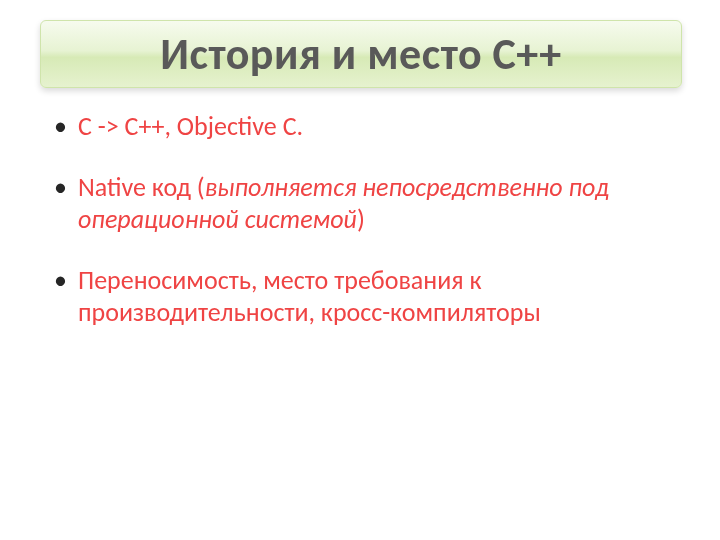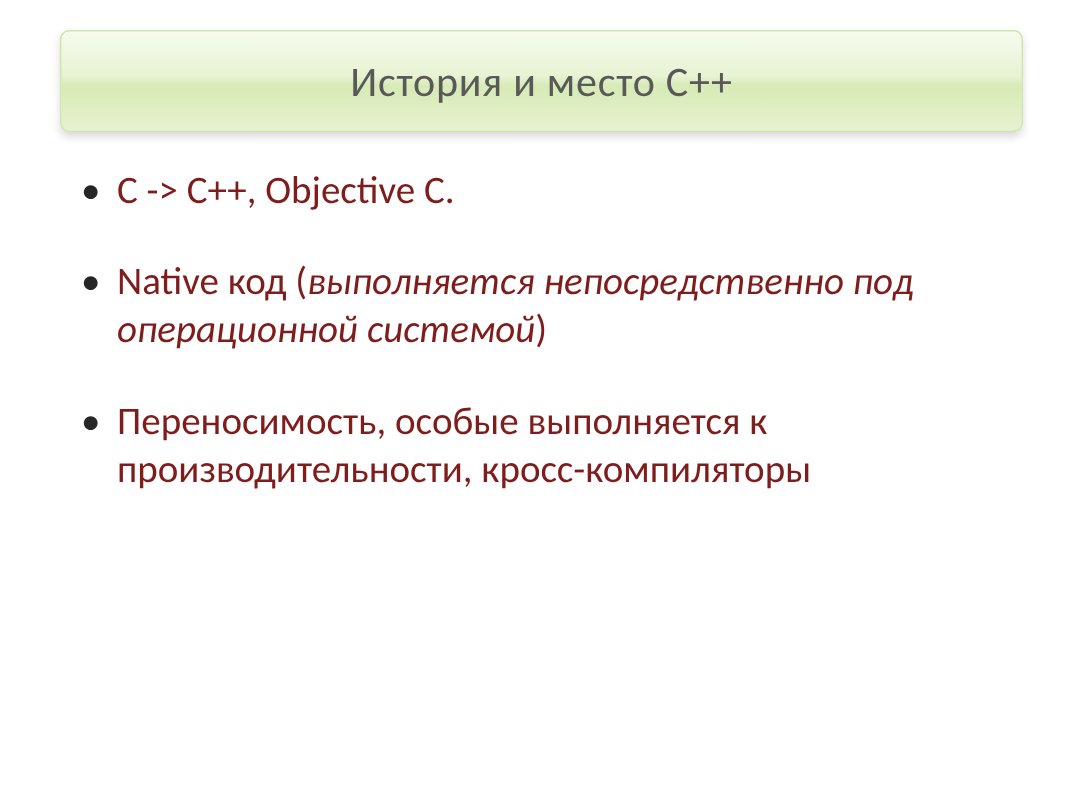--- a/index.html
+++ b/index.html
@@ -30,33 +30,33 @@
       #e7f3d3 45%,
       #d7eab6 55%,
       #e6f2cf 100%);
     border: 1px solid #cfe4ab;
     box-shadow: 0 3px 6px rgba(0,0,0,0.15);
     display: flex;
     align-items: center;
     justify-content: center;
   }
   .title-text {
-    font-size: 28px;
+    font-size: 44px;
     color: #595959;
-    font-weight: 400;
+    font-weight: 700;
     letter-spacing: 0.5px;
   }
   .body {
     position: absolute;
     left: 50px;
     top: 110px;
     width: 620px;
     font-size: 26px;
     line-height: 1.25;
-    color: #7f1d1d;
+    color: #ef4444;
   }
   ul.bullets {
     list-style: none;
     margin: 0;
     padding: 0;
   }
   ul.bullets > li {
     position: relative;
     padding-left: 28px;
     margin-bottom: 28px;
@@ -83,18 +83,18 @@
 
   <div class="body">
     <ul class="bullets">
       <li>
         <span>C -&gt; C++, Objective C.</span>
       </li>
       <li>
         <span>Native код (</span><span class="italic">выполняется непосредственно под операционной системой</span><span>)</span>
       </li>
       <li>
-        <span>Переносимость, особые выполняется к производительности, кросс-компиляторы</span>
+        <span>Переносимость, место требования к производительности, кросс-компиляторы</span>
       </li>
     </ul>
   </div>
 
 </div>
 
 </body></html>

